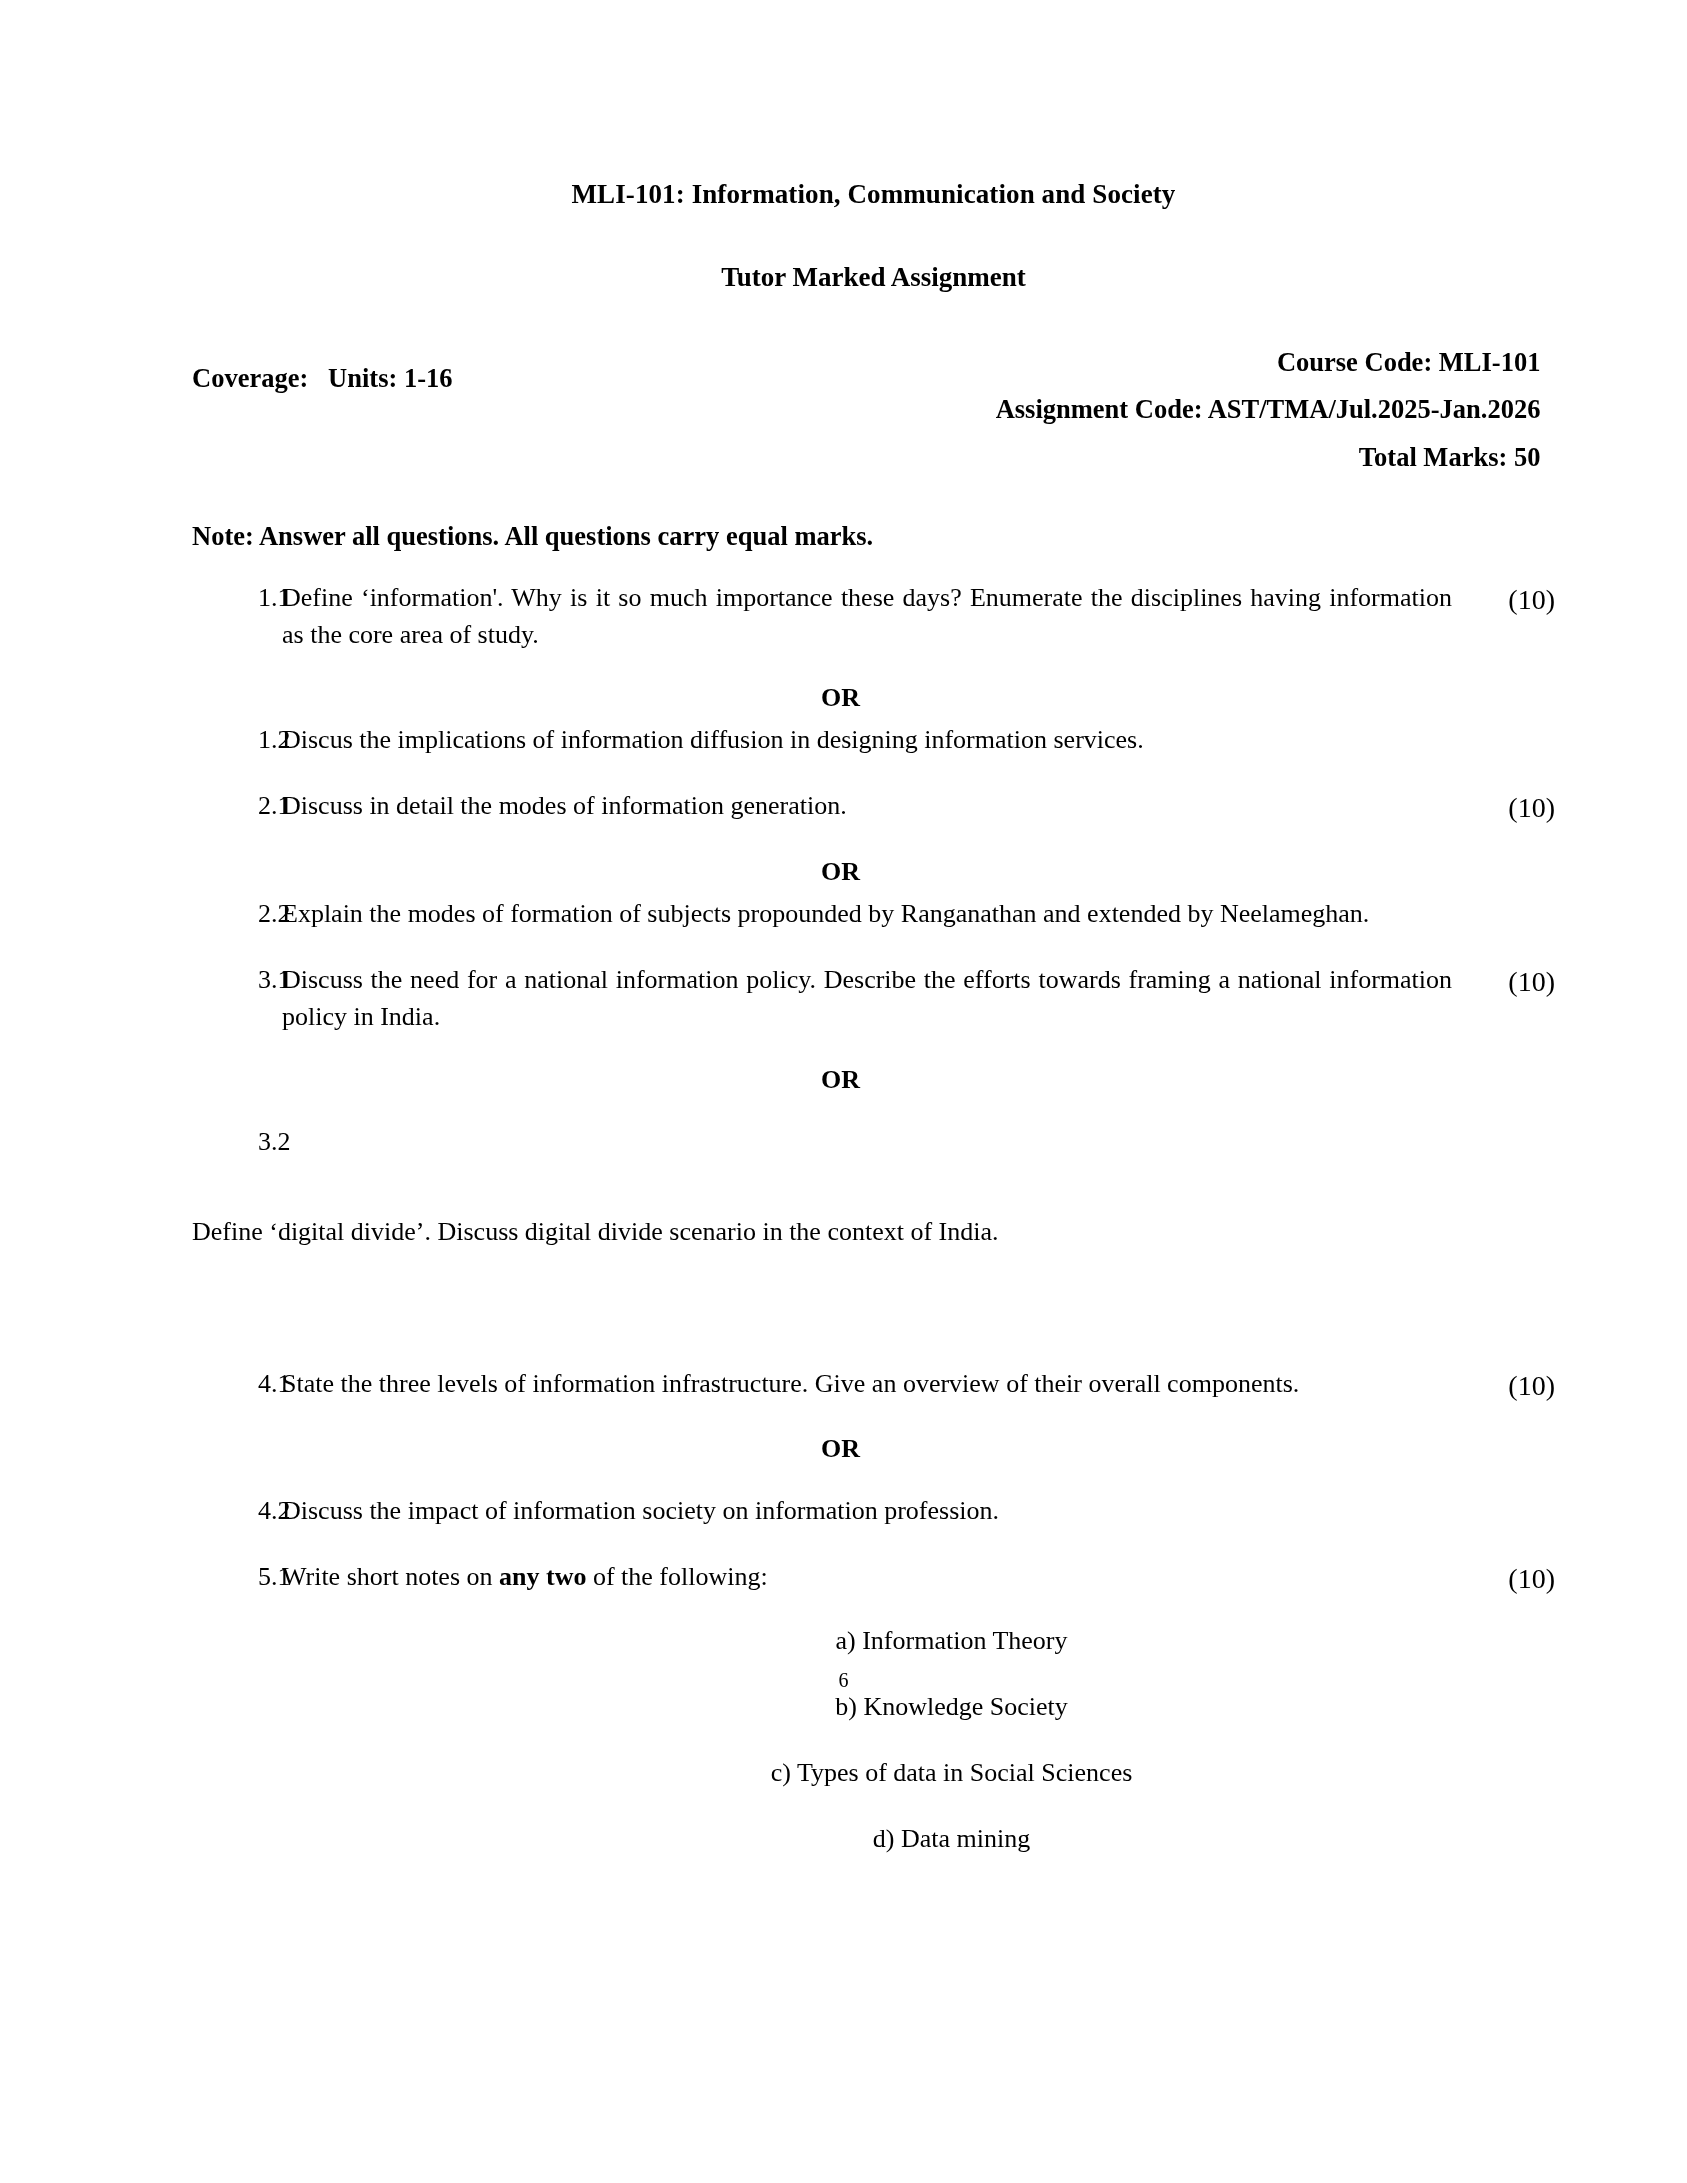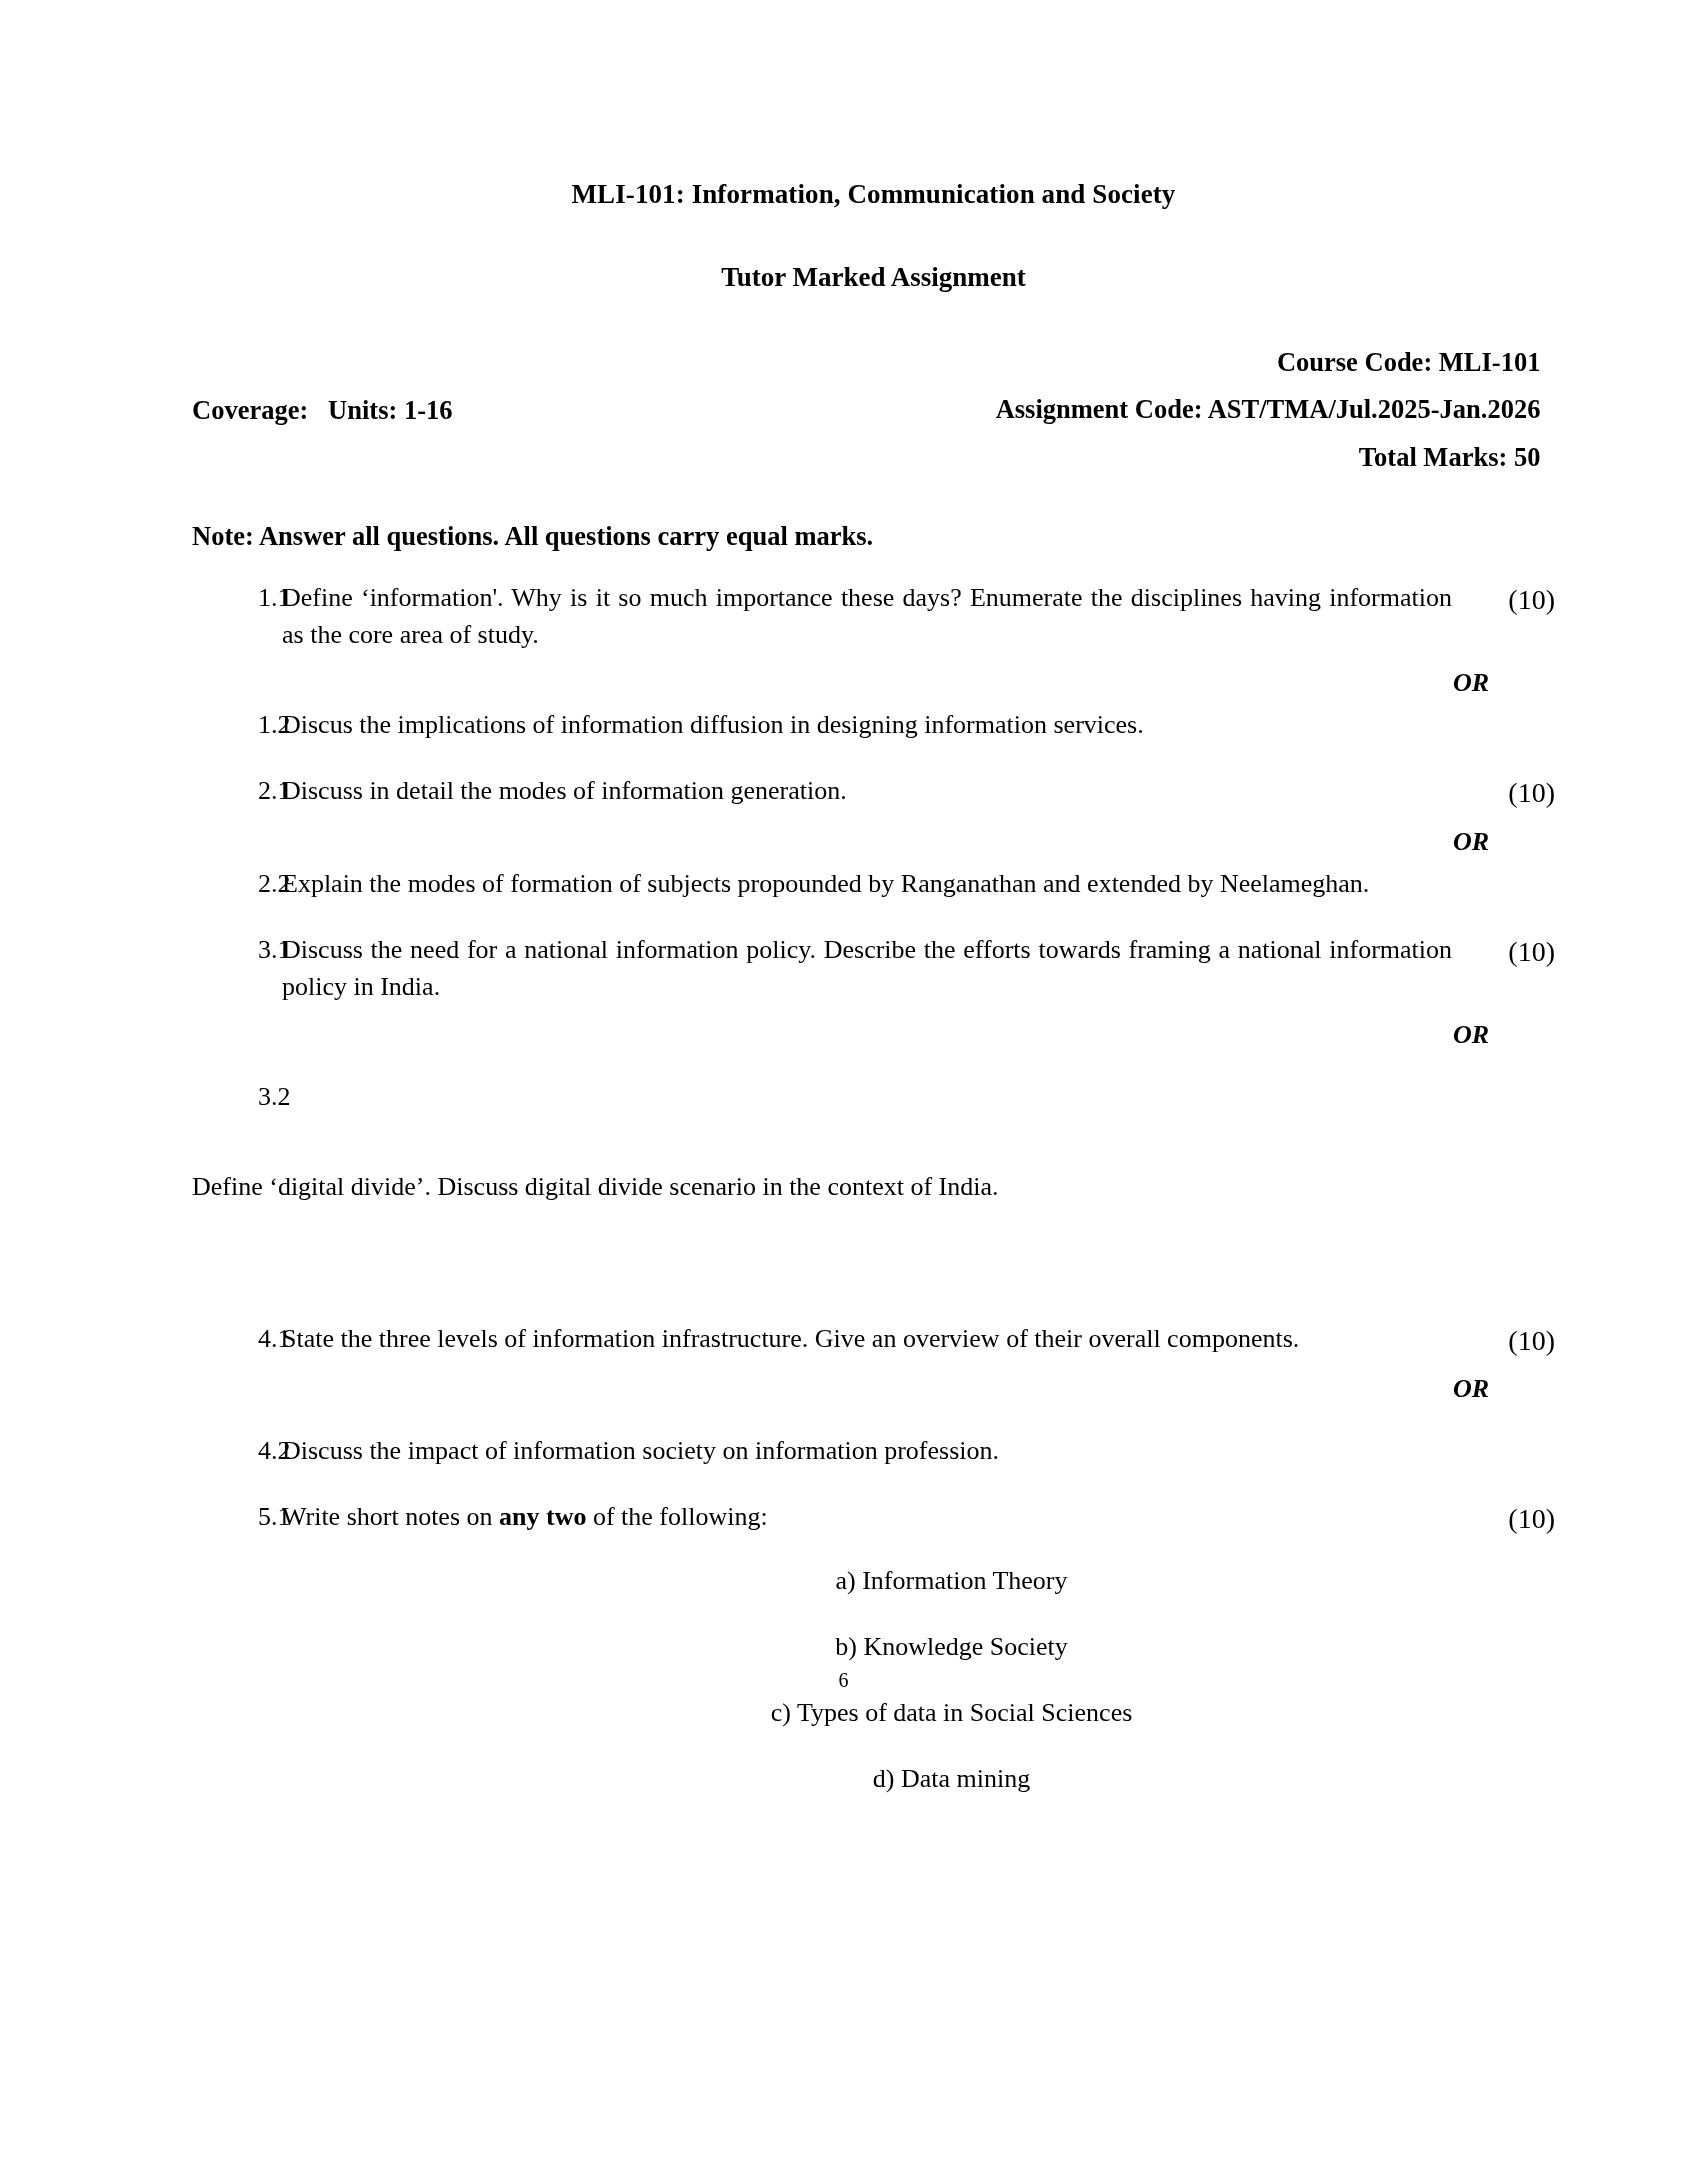--- a/index.html
+++ b/index.html
@@ -43,21 +43,21 @@
     line-height: 1.22;
   }
   .meta-right {
     text-align: right;
     padding-right: 14.6px;
     margin-top: 15px;
   }
   .meta-coverage {
     position: absolute;
     left: 0;
-    top: 48px;
+    top: 16px;
     white-space: pre;
     font-weight: bold;
     font-size: 26.5px;
   }
   .note {
     margin-top: 48px;
     font-size: 26.5px;
     font-weight: bold;
   }
   .qlist {
@@ -87,26 +87,25 @@
   }
   .qtext.nojustify { text-align: left; }
   .qmarks {
     width: 86px;
     flex: 0 0 86px;
     font-size: 28px;
     line-height: 1.42;
     text-align: right;
   }
   .or {
-    text-align: right;
-    font-weight: bold;
-    font-size: 26px;
-    margin-top: 14px;
+    text-align: center;
+    font-weight: bold;
+    font-size: 26px;
+    margin-top: 29px;
     padding-right: 66px;
-    font-style: italic;
   }
   .sublist {
     margin-top: 24px;
     padding-left: 156px;
   }
   .subitem {
     font-size: 26px;
     line-height: 1.42;
     margin-top: 29px;
     text-align: center;

